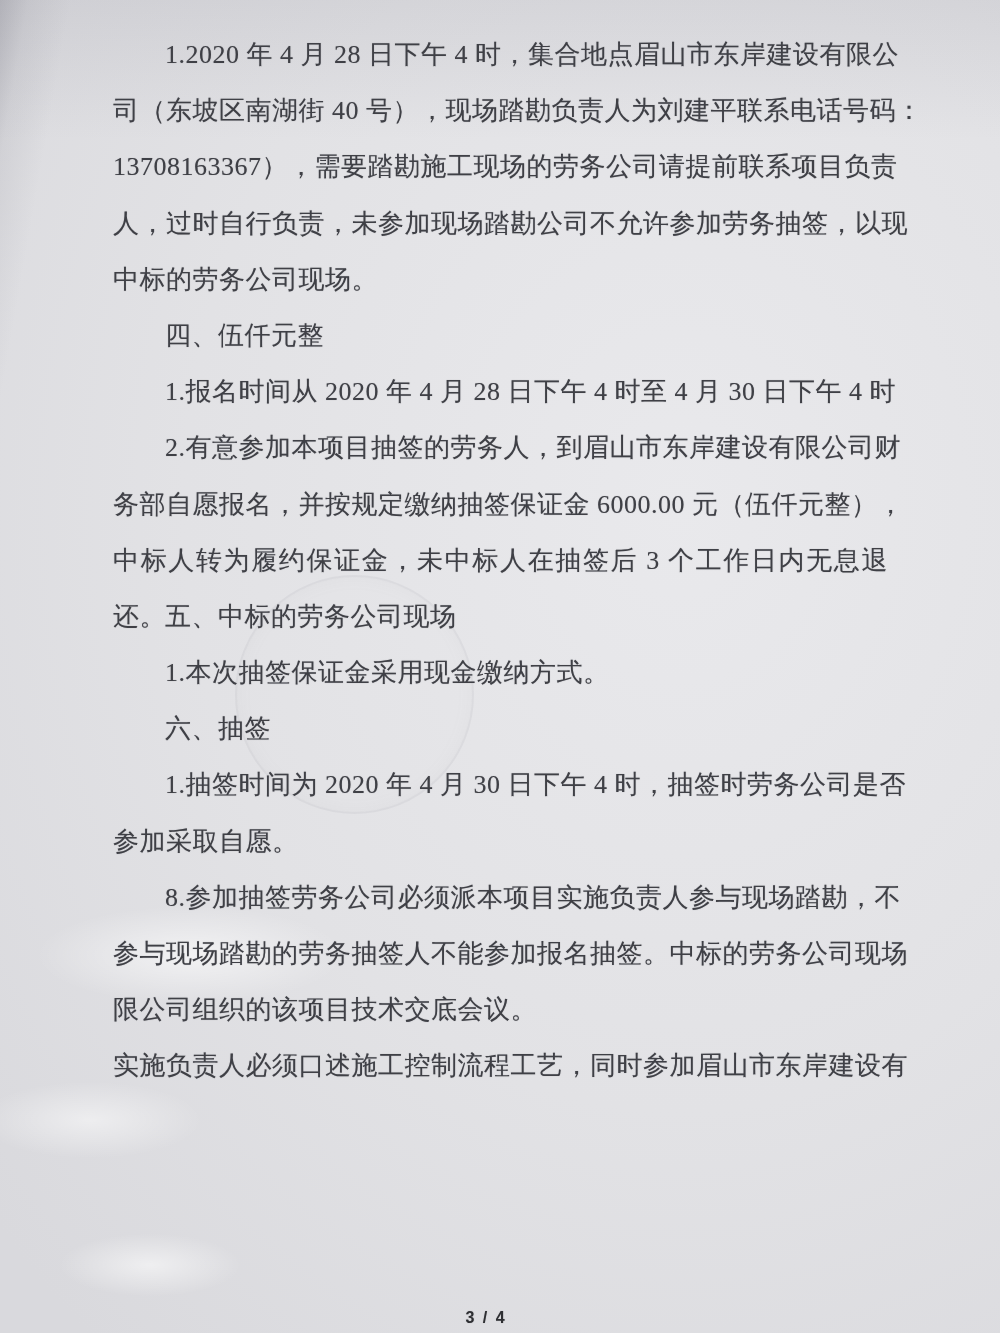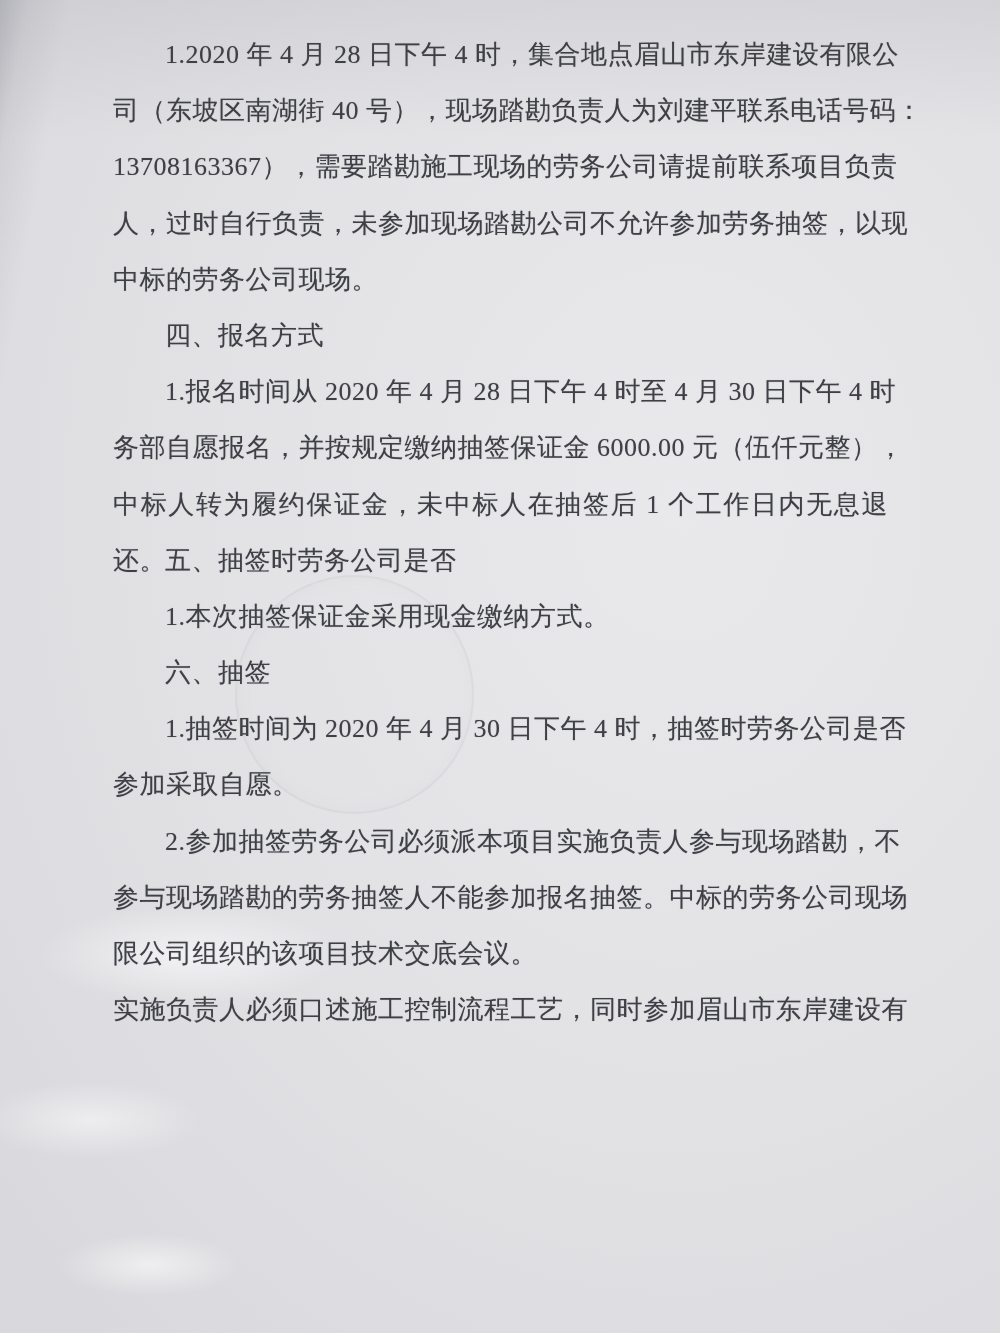--- a/index.html
+++ b/index.html
@@ -75,27 +75,29 @@
 <body>
 
 <div class="photo">
   <div class="stamp-ghost"></div>
   <div class="content">
       <div class="line indent">1.2020 年 4 月 28 日下午 4 时，集合地点眉山市东岸建设有限公</div>
       <div class="line">司（东坡区南湖街 40 号），现场踏勘负责人为刘建平联系电话号码：</div>
       <div class="line">13708163367），需要踏勘施工现场的劳务公司请提前联系项目负责</div>
       <div class="line">人，过时自行负责，未参加现场踏勘公司不允许参加劳务抽签，以现</div>
       <div class="line no-justify">中标的劳务公司现场。</div>
-      <div class="line heading indent">四、报名方式</div>
+      <div class="line heading indent">四、伍仟元整</div>
       <div class="line indent">1.报名时间从 2020 年 4 月 28 日下午 4 时至 4 月 30 日下午 4 时</div>
+      <div class="line indent">2.有意参加本项目抽签的劳务人，到眉山市东岸建设有限公司财</div>
       <div class="line">务部自愿报名，并按规定缴纳抽签保证金 6000.00 元（伍仟元整），</div>
-      <div class="line no-justify">中标人转为履约保证金，未中标人在抽签后 1 个工作日内无息退还。</div>
-      <div class="line heading indent">五、抽签时劳务公司是否</div>
+      <div class="line no-justify">中标人转为履约保证金，未中标人在抽签后 3 个工作日内无息退还。</div>
+      <div class="line heading indent">五、中标的劳务公司现场</div>
       <div class="line indent no-justify">1.本次抽签保证金采用现金缴纳方式。</div>
       <div class="line heading indent">六、抽签</div>
       <div class="line indent">1.抽签时间为 2020 年 4 月 30 日下午 4 时，抽签时劳务公司是否</div>
       <div class="line no-justify">参加采取自愿。</div>
-      <div class="line indent">2.参加抽签劳务公司必须派本项目实施负责人参与现场踏勘，不</div>
+      <div class="line indent">8.参加抽签劳务公司必须派本项目实施负责人参与现场踏勘，不</div>
       <div class="line">参与现场踏勘的劳务抽签人不能参加报名抽签。中标的劳务公司现场</div>
       <div class="line no-justify">限公司组织的该项目技术交底会议。</div>
       <div class="line">实施负责人必须口述施工控制流程工艺，同时参加眉山市东岸建设有</div>
     </div>
+  <div class="footer">3 / 4</div>
 </div>
 
 </body></html>

